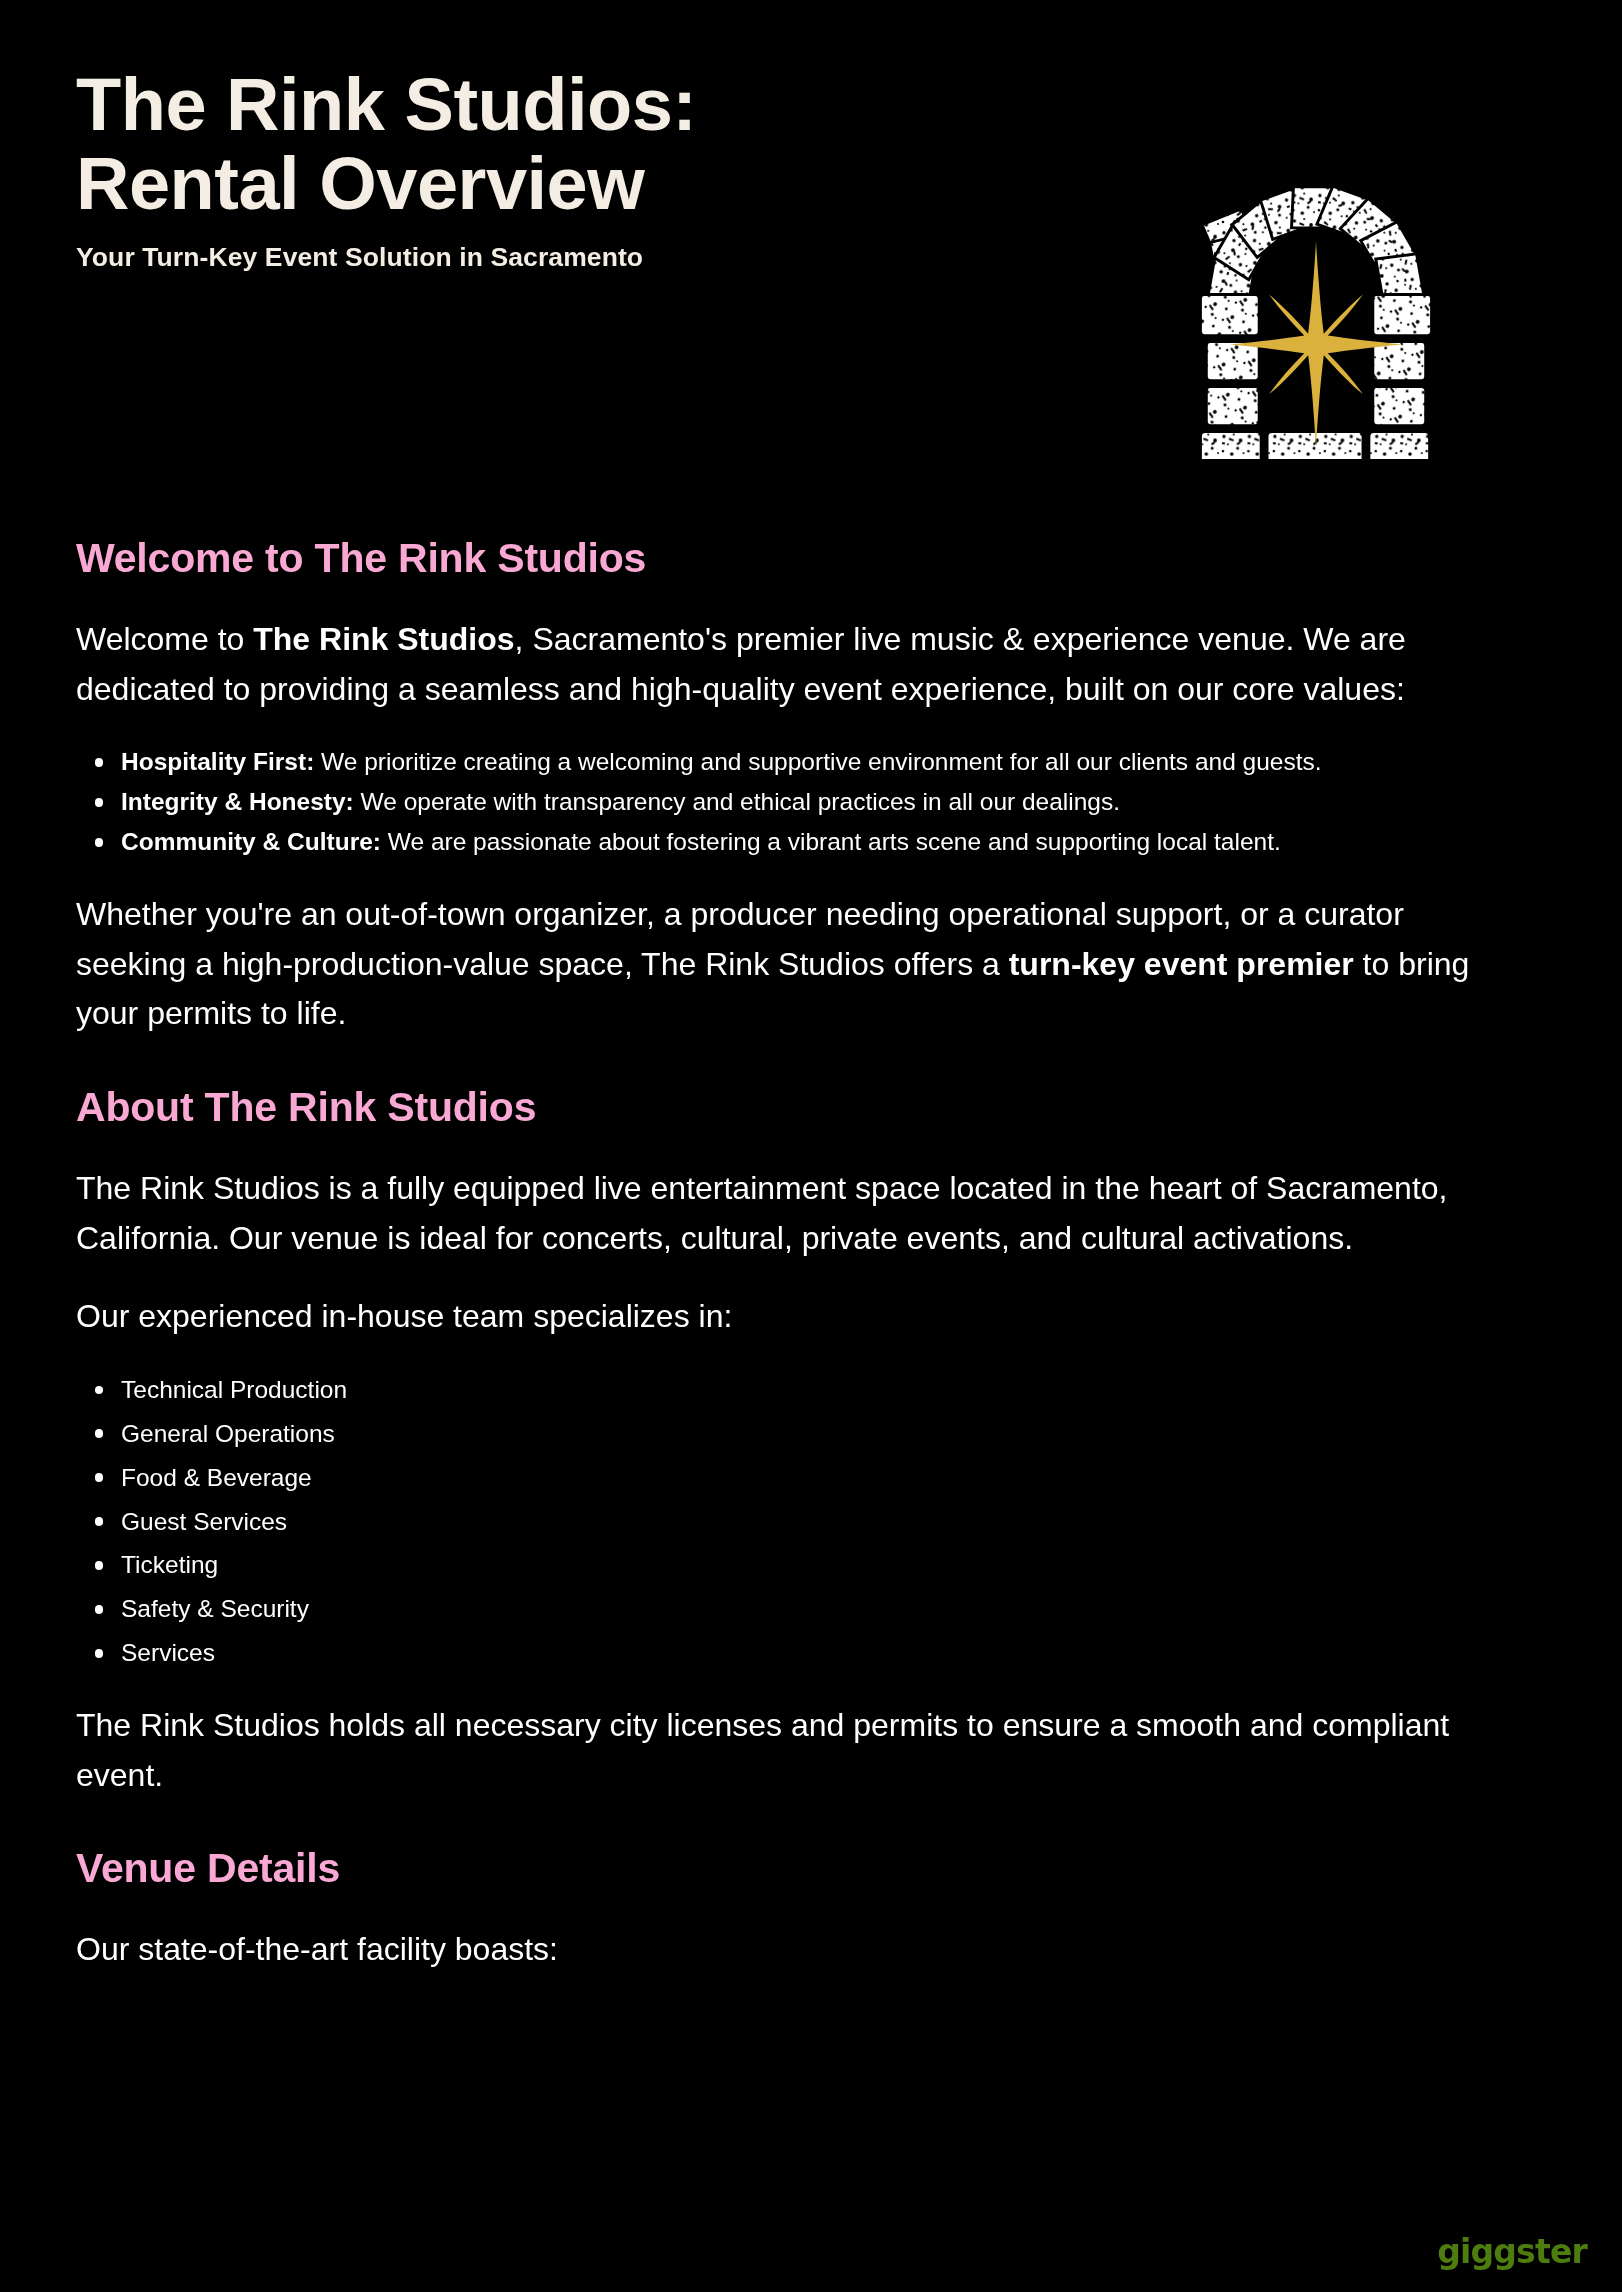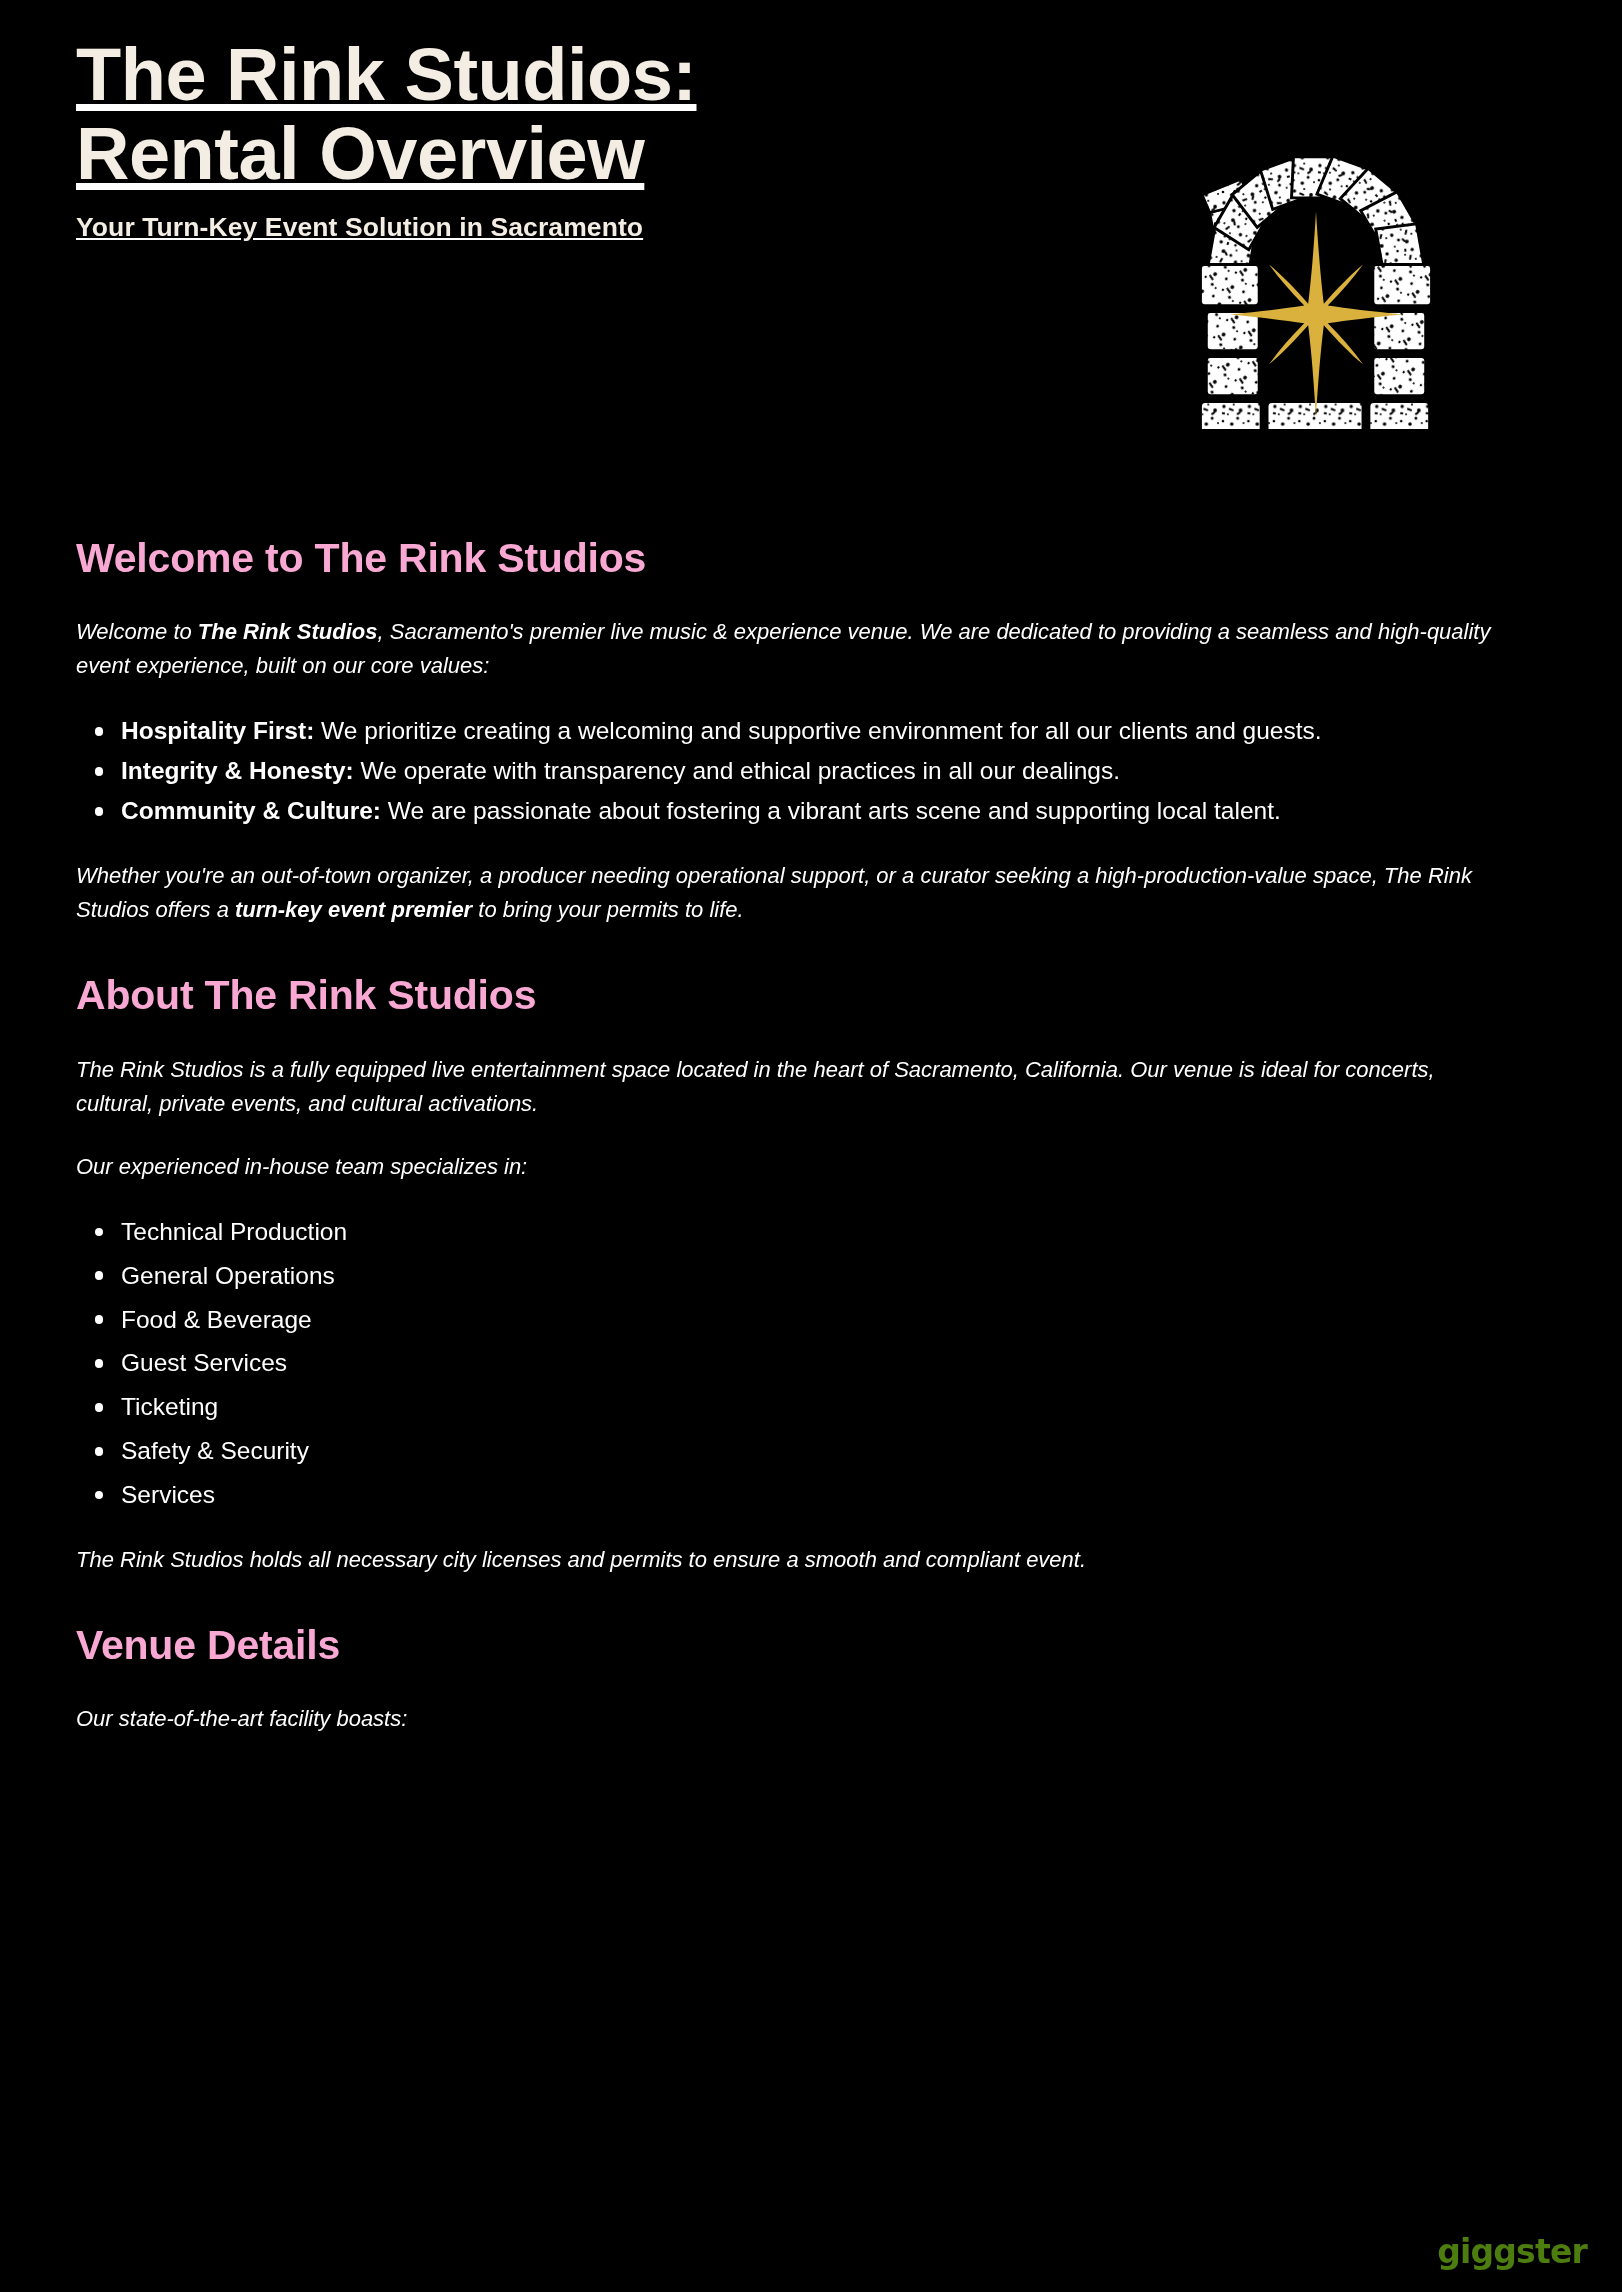--- a/index.html
+++ b/index.html
@@ -21,26 +21,25 @@
   .page {
     position: relative;
     width: 1622px;
     height: 2293px;
     padding: 0;
   }
 
   
   .header {
     position: relative;
-    padding: 35px 76px 0 76px;
+    padding: 65px 76px 0 76px;
     display: flex;
     justify-content: space-between;
     align-items: flex-start;
     height: 490px;
-    text-decoration: underline;
   }
 
   .header-text { max-width: 941px; }
 
   .doc-title {
     font-family: "Liberation Sans", "DejaVu Sans", sans-serif;
     font-size: 74px;
     line-height: 1.07;
     font-weight: 700;
     letter-spacing: -0.5px;
@@ -77,27 +76,26 @@
     color: #f9a8d4;
     font-size: 41px;
     font-weight: 700;
     letter-spacing: -0.2px;
     line-height: 1.15;
     margin-top: 45px;
     margin-bottom: 33px;
   }
 
   p.body-text {
-    font-size: 22px;
+    font-size: 32px;
     line-height: 1.55;
     color: #ffffff;
     max-width: 1439px;
     margin-bottom: 29px;
     font-weight: 400;
-    font-style: italic;
   }
 
   p.body-text b, li b { font-weight: 700; color: #ffffff; }
 
   ul.bullets {
     list-style: none;
     margin: 0 0 29px 0;
     padding: 0;
     max-width: 1439px;
   }

